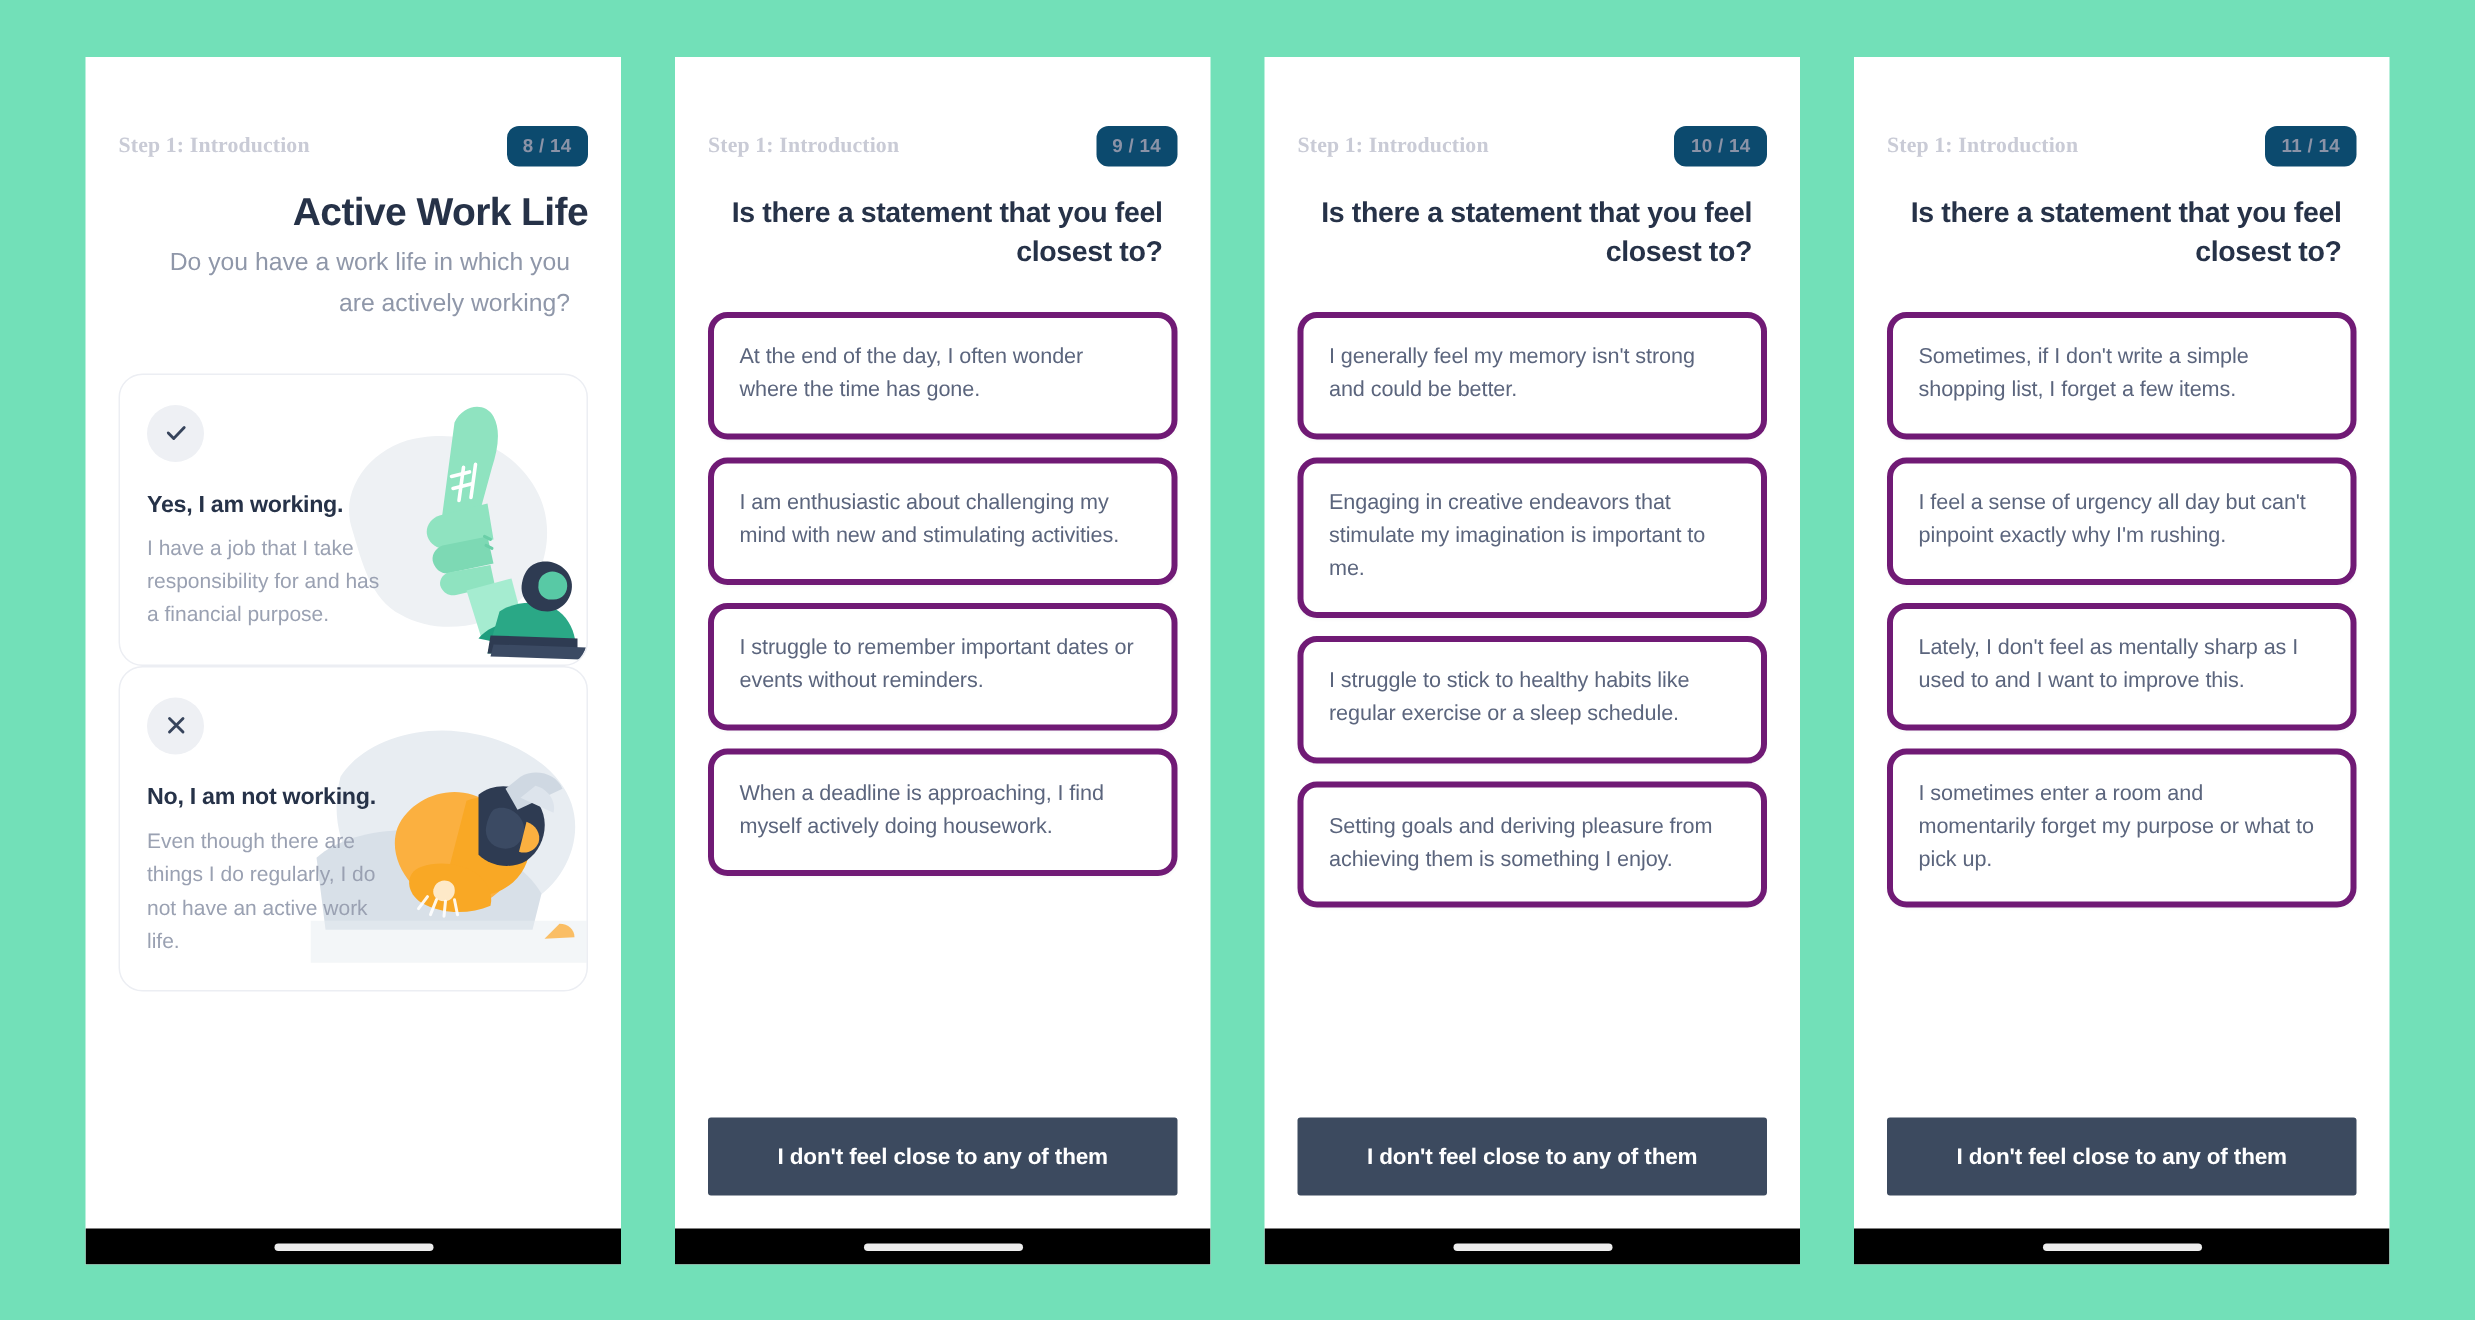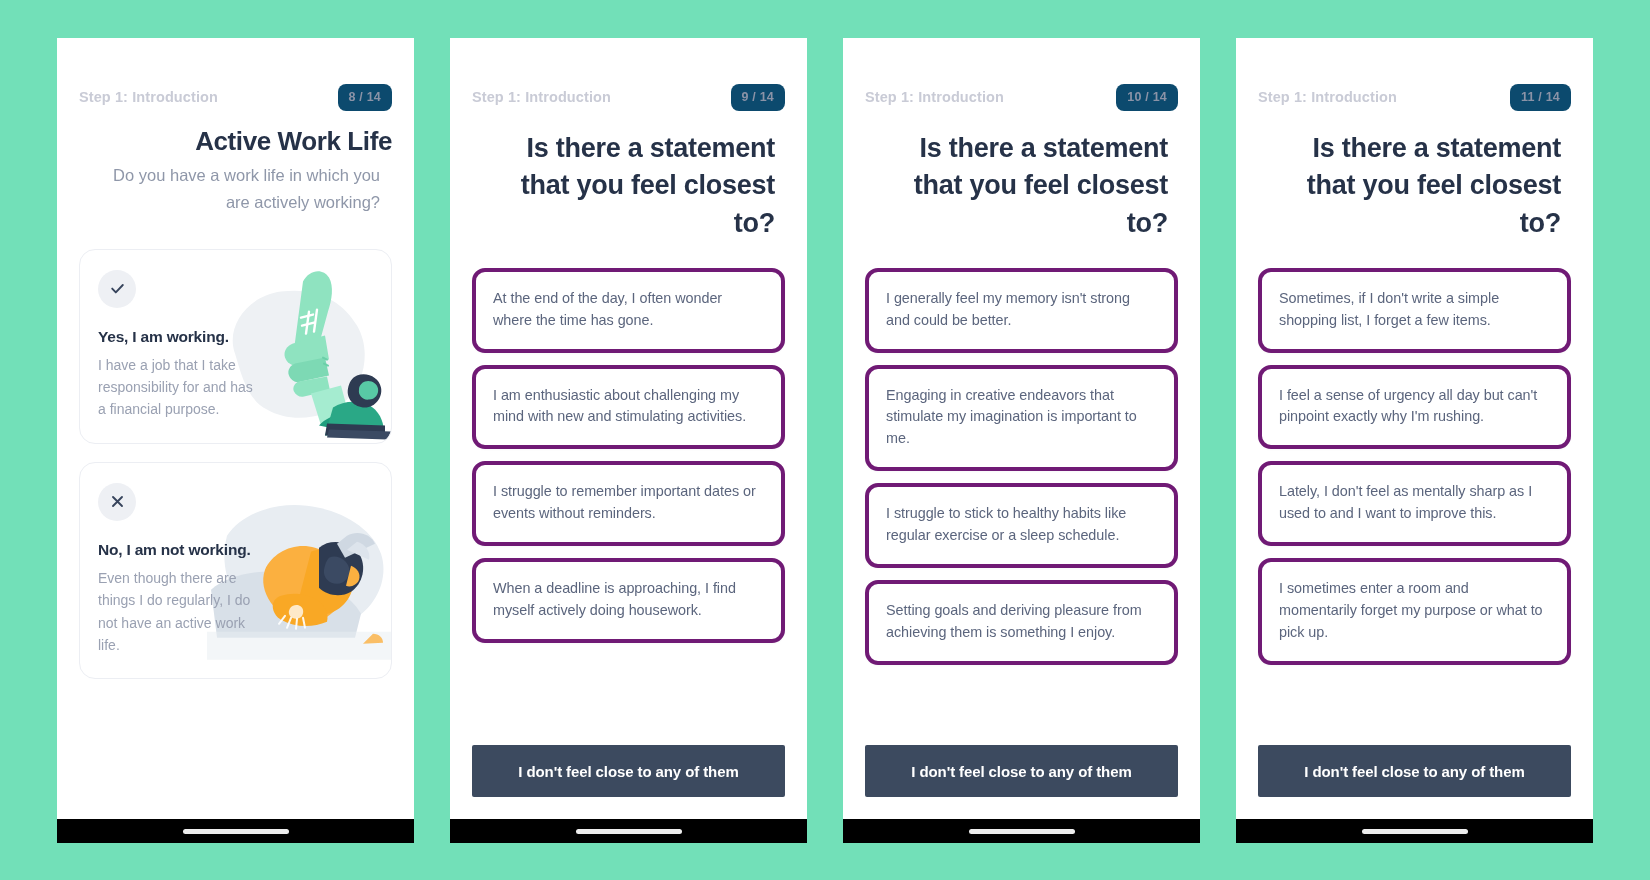--- a/index.html
+++ b/index.html
@@ -54,20 +54,21 @@
     justify-content: space-between;
     padding-top: 42px;
     height: 76px;
   }
 
   .step-label {
     font-size: 14.5px;
     font-weight: 700;
     color: #c9cbd6;
     letter-spacing: 0.1px;
+    font-family: Liberation Serif, serif;
   }
 
   .step-badge {
     background: #0c4a6e;
     color: #8b93a7;
     font-size: 12.5px;
     font-weight: 700;
     border-radius: 8px;
     padding: 6px 11px 7px;
     letter-spacing: 0.2px;
@@ -87,35 +88,34 @@
 
   .subtitle {
     font-size: 16.5px;
     color: #8f97a9;
     line-height: 1.65;
     margin-top: 5px;
     padding: 0 12px;
   }
 
   .title-question {
-    font-size: 27px;
+    font-size: 19px;
     font-weight: 700;
     color: #263248;
     line-height: 1.38;
     letter-spacing: -0.25px;
     margin-top: 16px;
     padding: 0 10px;
   }
 
   
   .choice-list {
     margin-top: 32px;
     display: flex;
     flex-direction: column;
-    gap: 18px;
   }
 
   .choice-card {
     position: relative;
     border: 1px solid #eceef3;
     border-radius: 16px;
     background: #ffffff;
     padding: 20px 18px 22px;
     min-height: 178px;
     overflow: hidden;

